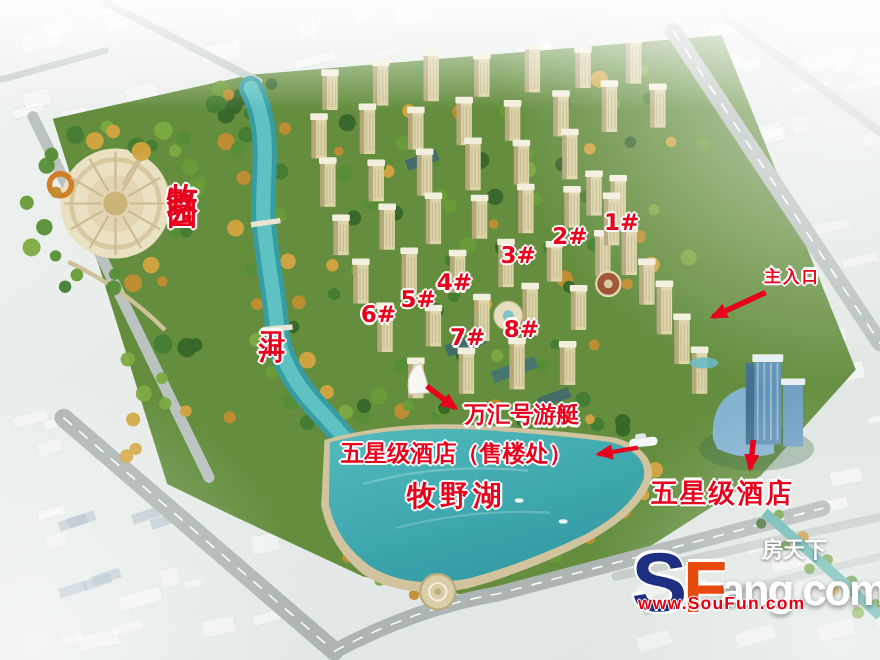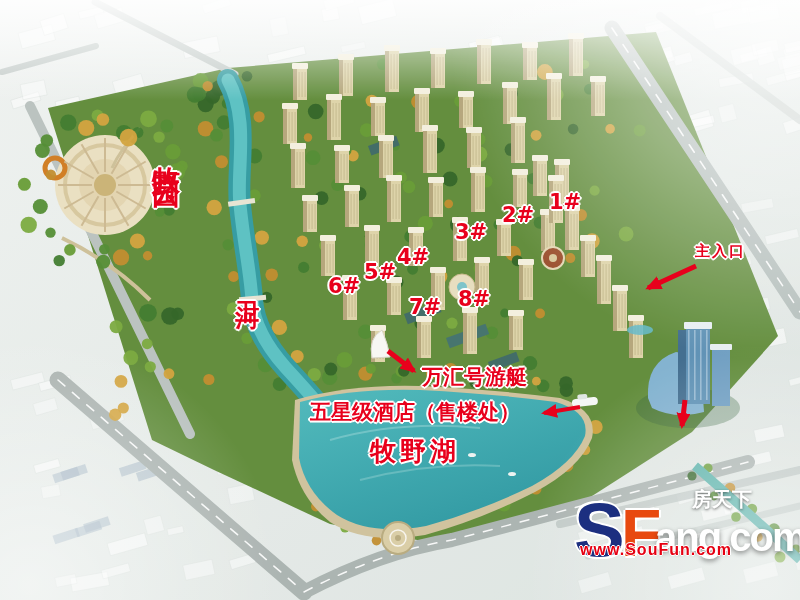--- a/index.html
+++ b/index.html
@@ -872,20 +872,21 @@
     <line x1="580" y1="407" x2="544" y2="413" stroke="#e8001c" stroke-width="4" marker-end="url(#ah)"></line>
     <line x1="685" y1="400" x2="682" y2="426" stroke="#e8001c" stroke-width="5" marker-end="url(#ah)"></line>
   </svg>
 
   <div id="lbl-park" class="lbl v">牧野公园</div>
   <div id="lbl-river" class="lbl v">卫河</div>
   <div id="lbl-lake" class="lbl">牧野湖</div>
   <div id="lbl-entrance" class="lbl">主入口</div>
   <div id="lbl-club" class="lbl">万汇号游艇</div>
   <div id="lbl-yacht" class="lbl">五星级酒店（售楼处）</div>
+  <div id="lbl-hotel" class="lbl">五星级酒店</div>
 
   <div id="m1" class="lbl mk">1#</div>
   <div id="m2" class="lbl mk">2#</div>
   <div id="m3" class="lbl mk">3#</div>
   <div id="m4" class="lbl mk">4#</div>
   <div id="m5" class="lbl mk">5#</div>
   <div id="m6" class="lbl mk">6#</div>
   <div id="m7" class="lbl mk">7#</div>
   <div id="m8" class="lbl mk">8#</div>
 

